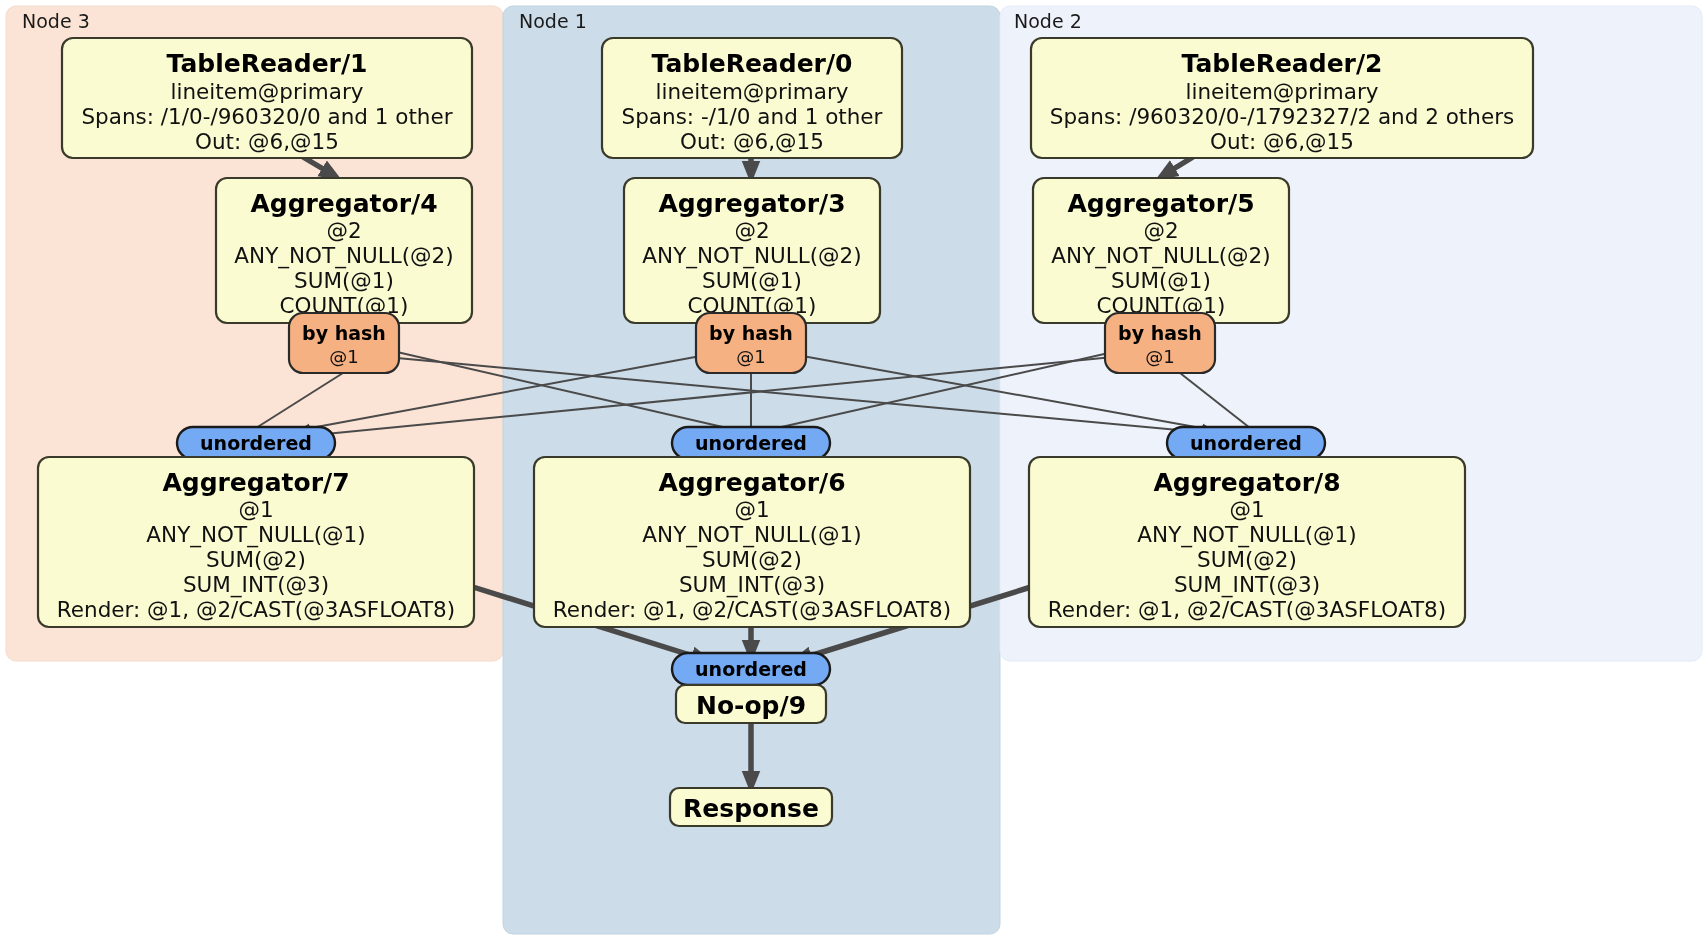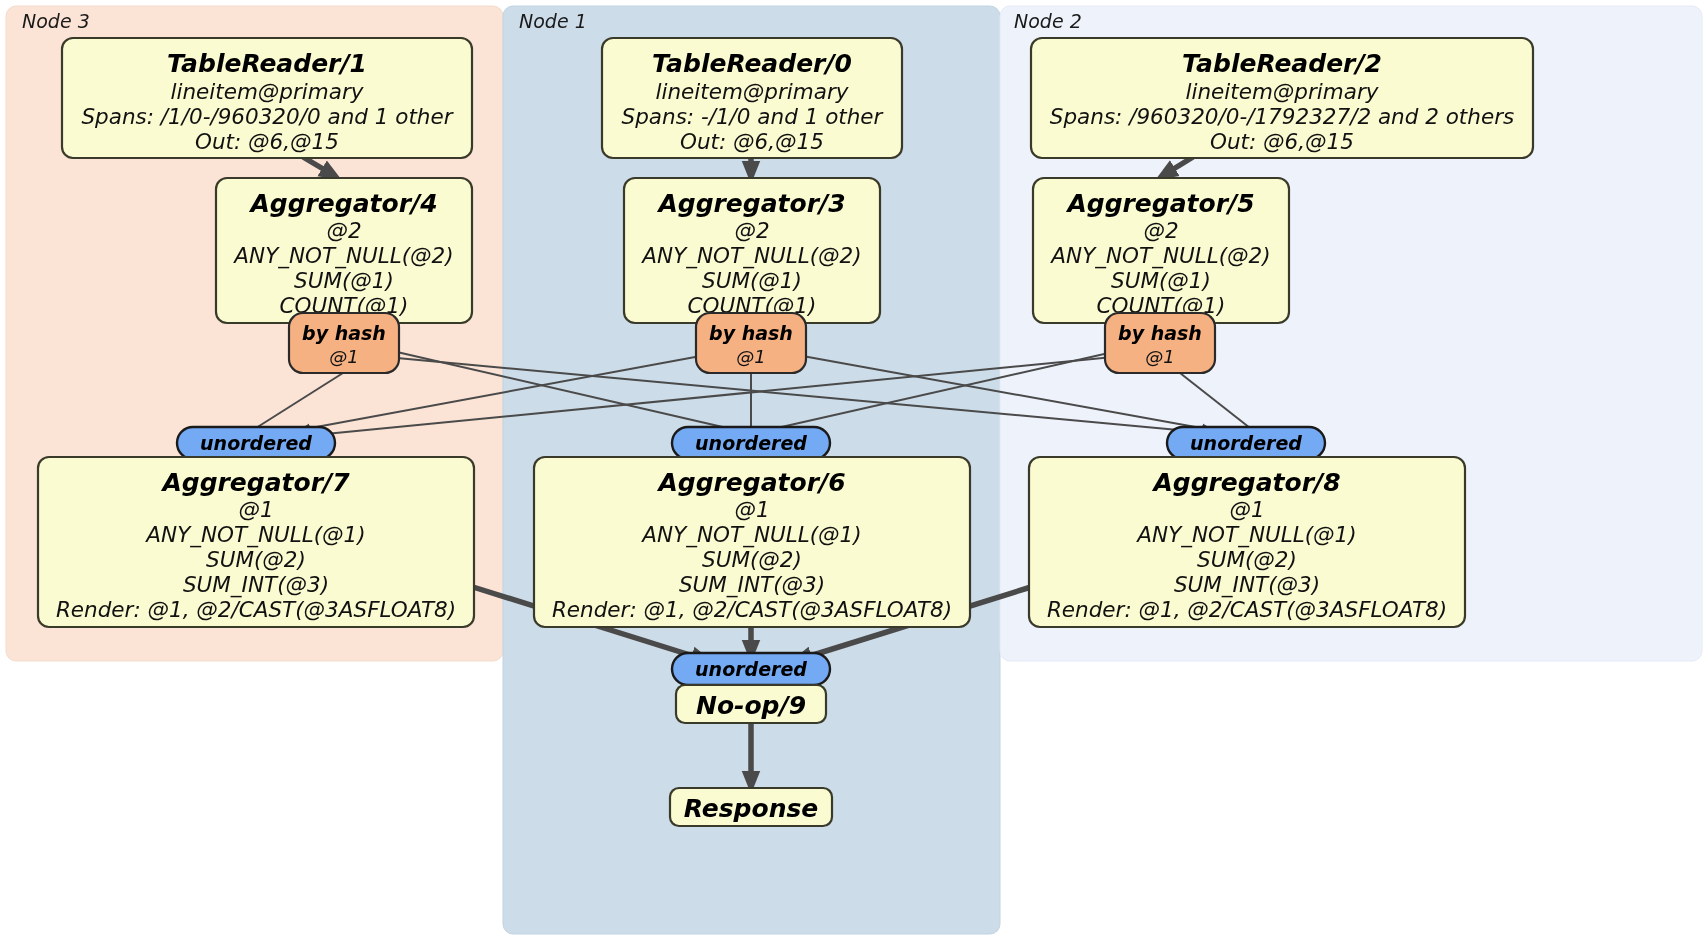--- a/index.html
+++ b/index.html
@@ -10,21 +10,20 @@
   body {
     width: 1708px;
     height: 940px;
     overflow: hidden;
     font-family: "DejaVu Sans", sans-serif;
   }
   #diagram-root {
     position: relative;
     width: 1708px;
     height: 940px;
-    font-style: italic;
   }
   svg#flow {
     position: absolute;
     left: 0;
     top: 0;
     width: 1708px;
     height: 940px;
   }
   .node-panel-label {
     font-family: "DejaVu Sans", sans-serif;

